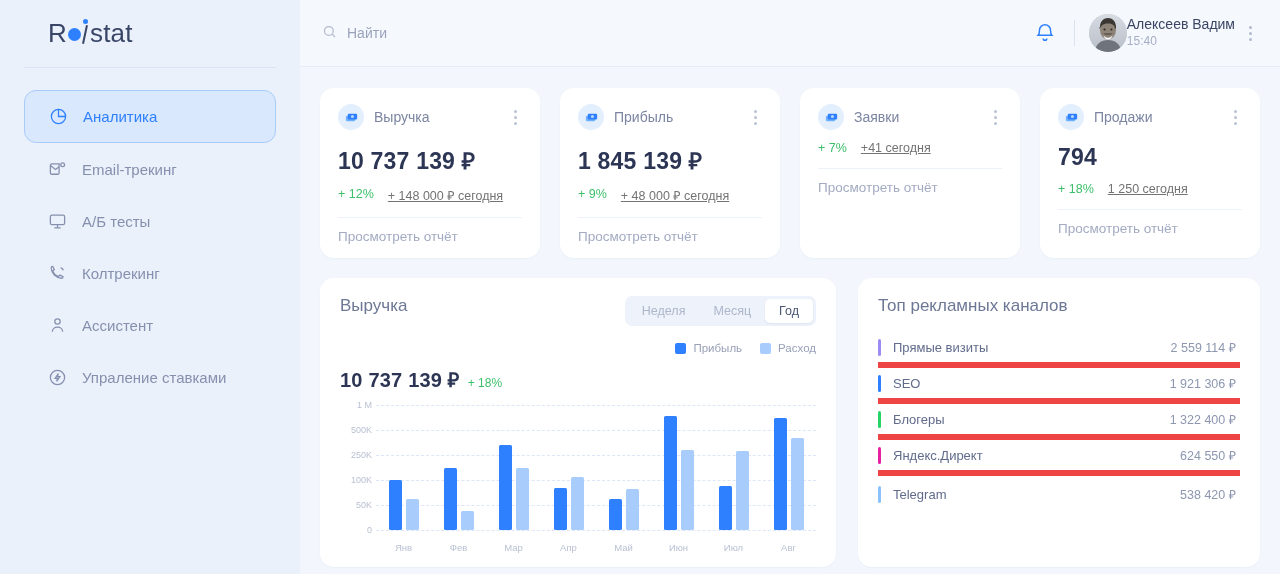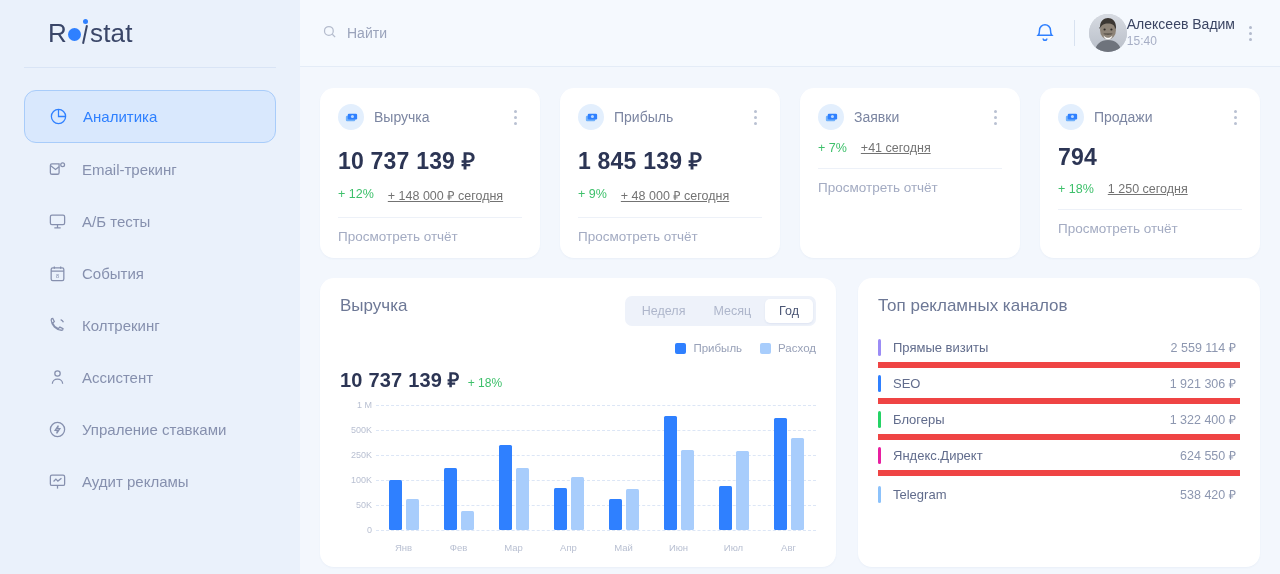--- a/index.html
+++ b/index.html
@@ -182,30 +182,20 @@
       <div class="nav-item">
         <span class="ico">
           <svg width="19" height="19" viewBox="0 0 24 24" fill="none" stroke="#8690ae" stroke-width="1.6">
             <rect x="3" y="4" width="18" height="12" rx="2"></rect>
               <path d="M12 16v4M8 20h8"></path>
           </svg>
         </span>
         <span>A/Б тесты</span>
       </div>
 
-      <div class="nav-item">
-        <span class="ico">
-          <svg width="19" height="19" viewBox="0 0 24 24" fill="none" stroke="#8690ae" stroke-width="1.6">
-            <rect x="4" y="5" width="16" height="16" rx="2"></rect>
-              <path d="M4 9h16M8 3v3M16 3v3"></path>
-            <text x="12" y="17.5" font-size="7" fill="#8690ae" stroke="none" text-anchor="middle">8</text>
-          </svg>
-        </span>
-        <span>События</span>
-      </div>
 
       <div class="nav-item">
         <span class="ico">
           <svg width="19" height="19" viewBox="0 0 24 24" fill="none" stroke="#8690ae" stroke-width="1.6">
             <path d="M4 5c0-1 1-2 2-2l2 4-2 2a12 12 0 007 7l2-2 4 2c0 1-1 2-2 2A14 14 0 014 5z"></path>
             <path d="M16 4.5c1.6.6 2.9 1.9 3.5 3.5"></path>
           </svg>
         </span>
         <span>Колтрекинг</span>
       </div>
@@ -223,30 +213,20 @@
       <div class="nav-item">
         <span class="ico">
           <svg width="19" height="19" viewBox="0 0 24 24" fill="none" stroke="#8690ae" stroke-width="1.6">
             <circle cx="12" cy="12" r="9"></circle>
               <path d="M13 7l-4 6h3l-1 4 4-6h-3z"></path>
           </svg>
         </span>
         <span>Упраление ставками</span>
       </div>
 
-      <div class="nav-item">
-        <span class="ico">
-          <svg width="19" height="19" viewBox="0 0 24 24" fill="none" stroke="#8690ae" stroke-width="1.6">
-            <rect x="3" y="4" width="18" height="13" rx="2"></rect>
-              <path d="M7 12l3-3 2.5 2.5L17 8"></path>
-              <path d="M12 17v4"></path>
-          </svg>
-        </span>
-        <span>Аудит рекламы</span>
-      </div>
 
 
     </nav>
   </aside>
 
   <section class="main">
 
     <header class="topbar">
       <div class="search">
         <span>

